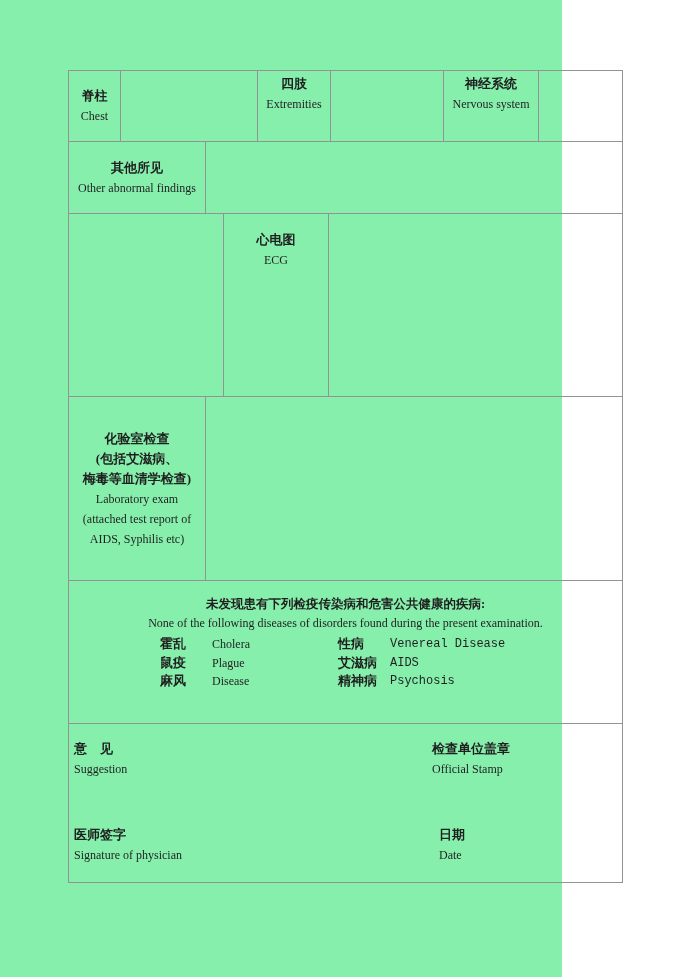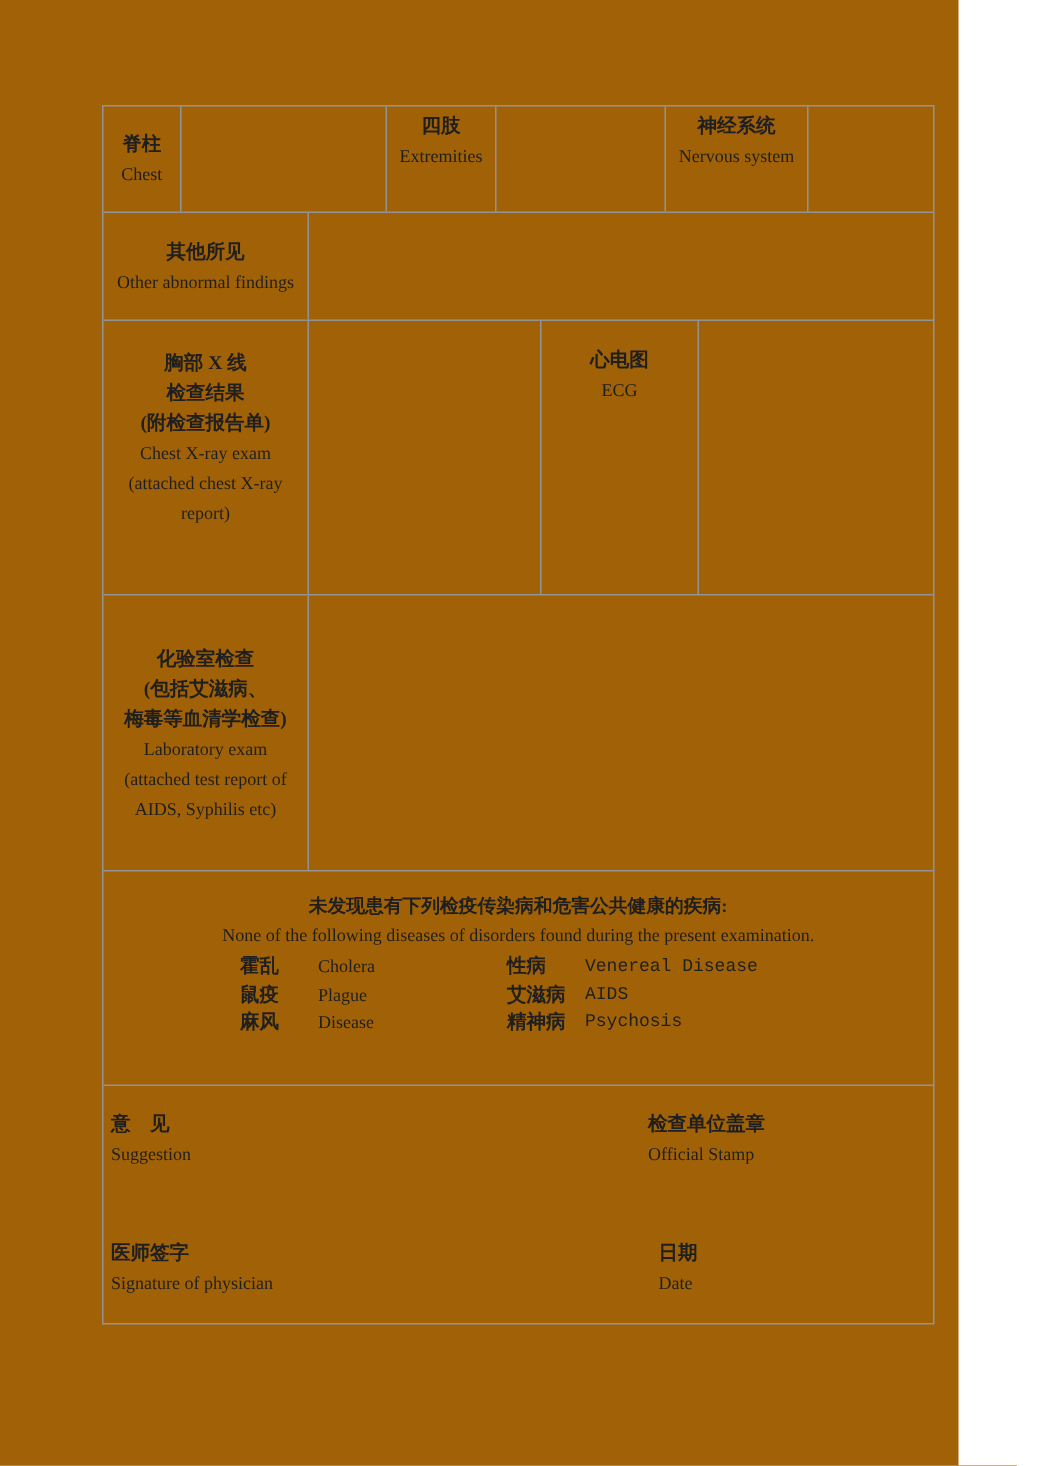--- a/index.html
+++ b/index.html
@@ -3,21 +3,21 @@
 <meta charset="utf-8">
 <style>
   html,body { margin:0; padding:0; }
   body {
     width:691px; height:977px;
     background:#ffffff;
     font-family:"Liberation Serif","DejaVu Serif",serif;
     color:#1f1f1f;
     position:relative;
   }
-  .page { position:absolute; left:0; top:0; width:639px; height:977px; background:#a16207; }
+  .page { position:absolute; left:0; top:0; width:562px; height:977px; background:#86efac; }
 
   .doc-table {
     position:absolute; left:68px; top:70px; width:555px;
     border:1px solid #939393;
     box-sizing:border-box;
   }
   .row { display:flex; border-bottom:1px solid #939393; box-sizing:border-box; }
   .row:last-child { border-bottom:none; }
   .cell { border-right:1px solid #939393; box-sizing:border-box; overflow:hidden; }
   .cell:last-child { border-right:none; }
@@ -95,28 +95,20 @@
 
     <div class="row r2">
       <div class="cell c-label vcenter">
         <div class="zh">其他所见</div>
         <div class="en">Other abnormal findings</div>
       </div>
       <div class="cell c-flex"></div>
     </div>
 
     <div class="row r3">
-      <div class="cell c-label vcenter shift-up">
-        <div class="zh">胸部 X 线</div>
-        <div class="zh">检查结果</div>
-        <div class="zh">(附检查报告单)</div>
-        <div class="en">Chest X-ray exam</div>
-        <div class="en">(attached chest X-ray</div>
-        <div class="en">report)</div>
-      </div>
       <div class="cell c-xray-val"></div>
       <div class="cell c-ecg ecg-cell">
         <div class="zh">心电图</div>
         <div class="en">ECG</div>
       </div>
       <div class="cell c-flex"></div>
     </div>
 
     <div class="row r4">
       <div class="cell c-label vcenter">

